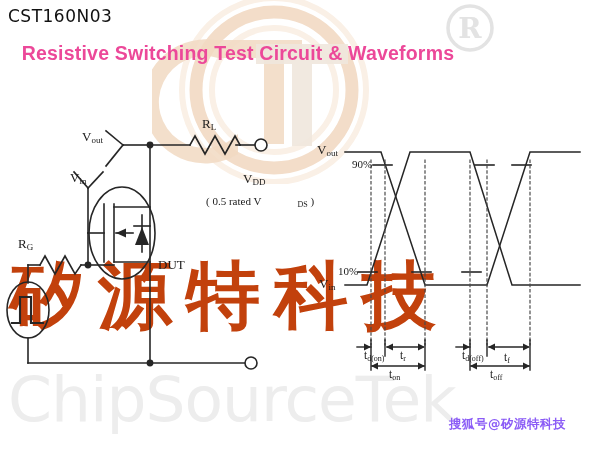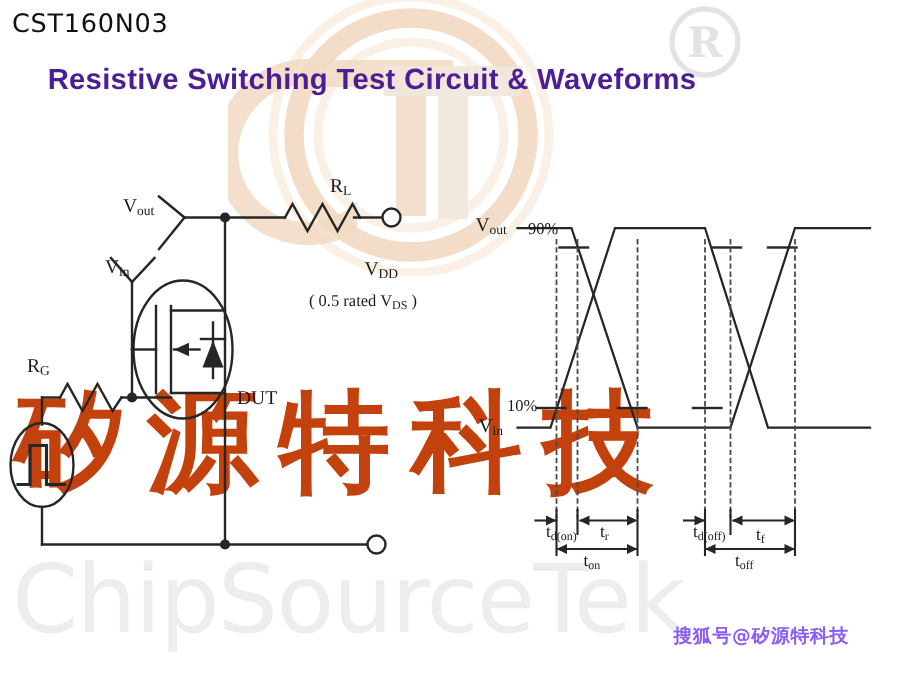--- a/index.html
+++ b/index.html
@@ -88,38 +88,37 @@
     color: #111;
   }
   #diagram-title {
     left: 0;
     top: 44px;
     width: 476px;
     text-align: center;
     font-family: "Liberation Sans", sans-serif;
     font-size: 19.5px;
     font-weight: 700;
-    color: #4c1d95;
+    color: #ec4899;
     letter-spacing: 0.2px;
-    margin-left: 10px;
   }
   #sohu-credit {
     left: 449px;
     top: 418px;
     font-family: "DejaVu Sans", sans-serif;
     font-size: 12.5px;
     font-weight: 700;
     color: #8b5cf6;
     letter-spacing: 0.5px;
   }
 
   .lbl { font-family: "Liberation Serif", serif; font-size: 13px; }
   .lbl .sub { font-size: 9px; vertical-align: -2px; }
   .lbl-sm { font-family: "Liberation Serif", serif; font-size: 11px; }
-  .lbl-sm .sub { font-size: 8px; vertical-align: -2px; }
+  .lbl-sm .sub { font-size: 8px; vertical-align: -2px; margin-left: 36px; }
   .lbl-t { font-family: Liberation Serif, serif; font-size: 11.5px; }
   .lbl-t .sub { font-size: 8px; vertical-align: -2px; }
   .pct { font-family: "Liberation Serif", serif; font-size: 11px; }
 </style>
 </head>
 <body>
 
 <div id="page">
 
   <div class="wm-layer">
@@ -268,21 +267,21 @@
   <div class="tx" id="diagram-title">Resistive Switching Test Circuit  &amp;  Waveforms</div>
 
   <div class="tx lbl" style="left:82px; top:130px;">
     <span>V</span><span class="sub">out</span>
   </div>
 
   <div class="tx lbl" style="left:70px; top:171px;">
     <span>V</span><span class="sub">in</span>
   </div>
 
-  <div class="tx lbl" style="left:220px; top:117px;">
+  <div class="tx lbl" style="left:202px; top:117px;">
     <span>R</span><span class="sub">L</span>
   </div>
 
   <div class="tx lbl" style="left:18px; top:237px;">
     <span>R</span><span class="sub">G</span>
   </div>
 
   <div class="tx lbl" style="left:243px; top:172px;">
     <span>V</span><span class="sub">DD</span>
   </div>
@@ -294,21 +293,21 @@
   <div class="tx lbl" style="left:158px; top:258px;">DUT</div>
 
   <div class="tx lbl" style="left:317px; top:143px;">
     <span>V</span><span class="sub">out</span>
   </div>
 
   <div class="tx lbl" style="left:319px; top:277px;">
     <span>V</span><span class="sub">in</span>
   </div>
 
-  <div class="tx pct" style="left:352px; top:148px;">90%</div>
+  <div class="tx pct" style="left:352px; top:159px;">90%</div>
 
   <div class="tx pct" style="left:338px; top:266px;">10%</div>
 
   <div class="tx lbl-t" style="left:364px; top:350px;">
     <span>t</span><span class="sub">d(on)</span>
   </div>
   <div class="tx lbl-t" style="left:400px; top:350px;">
     <span>t</span><span class="sub">r</span>
   </div>
   <div class="tx lbl-t" style="left:389px; top:369px;">

